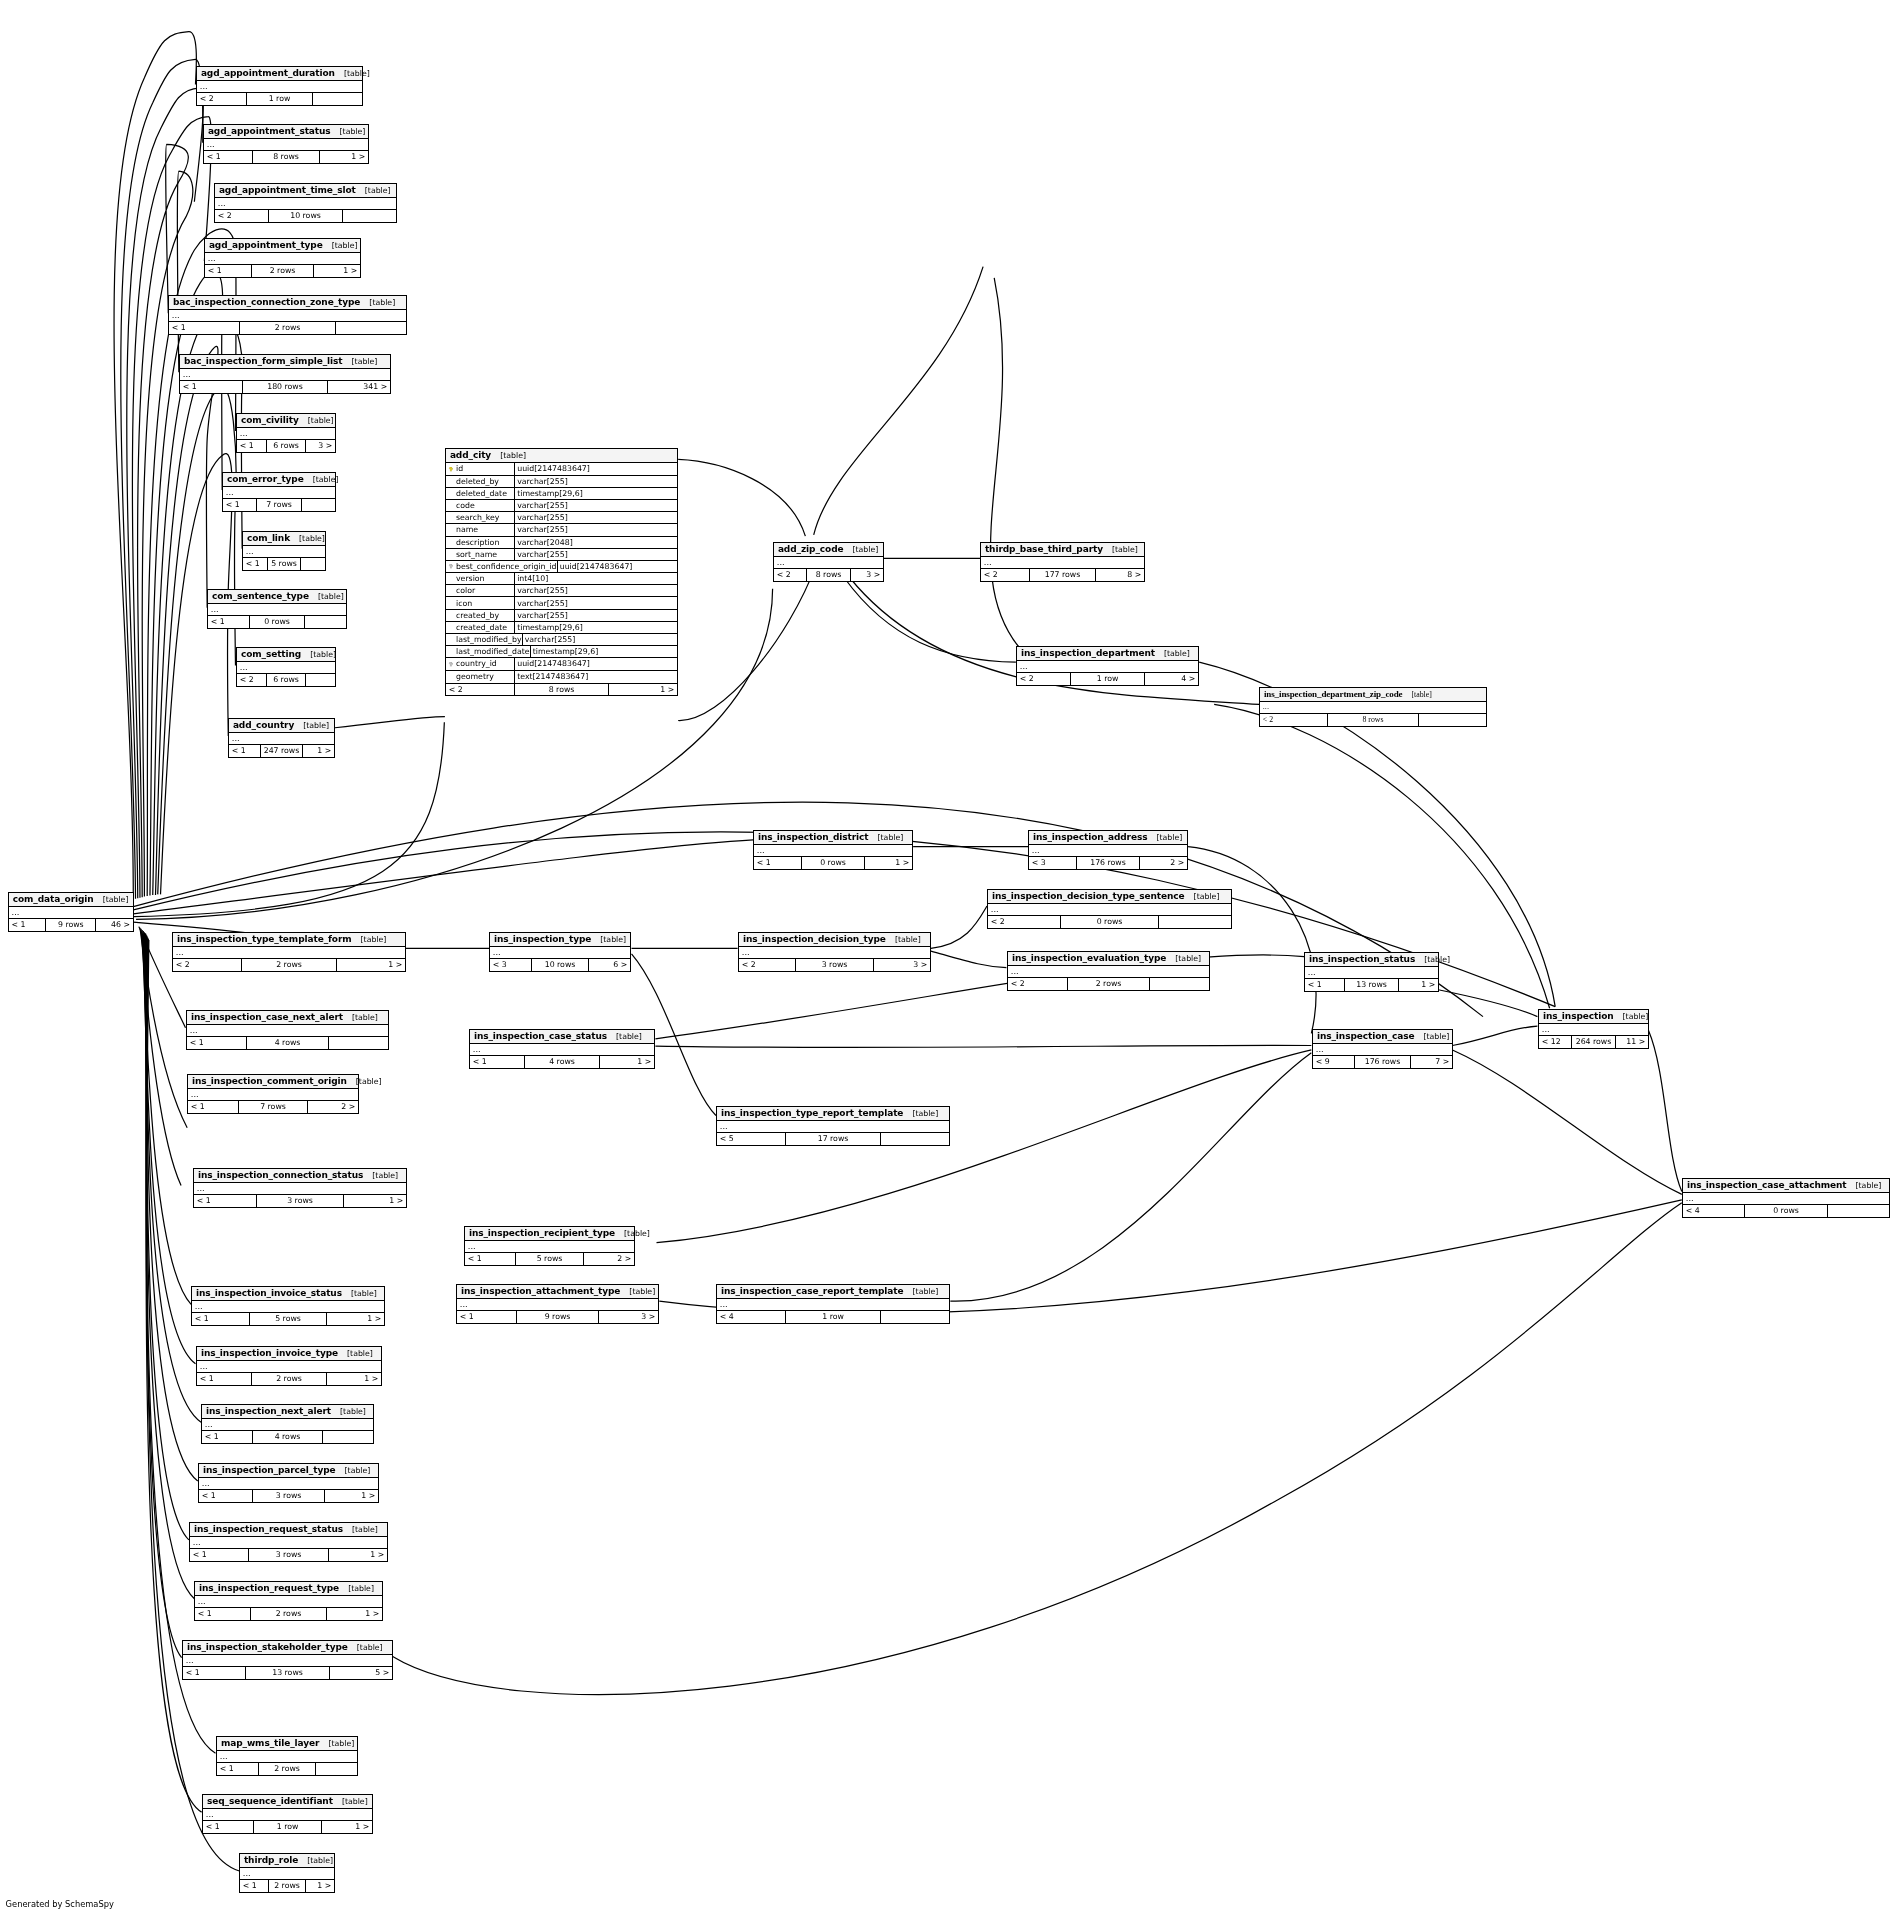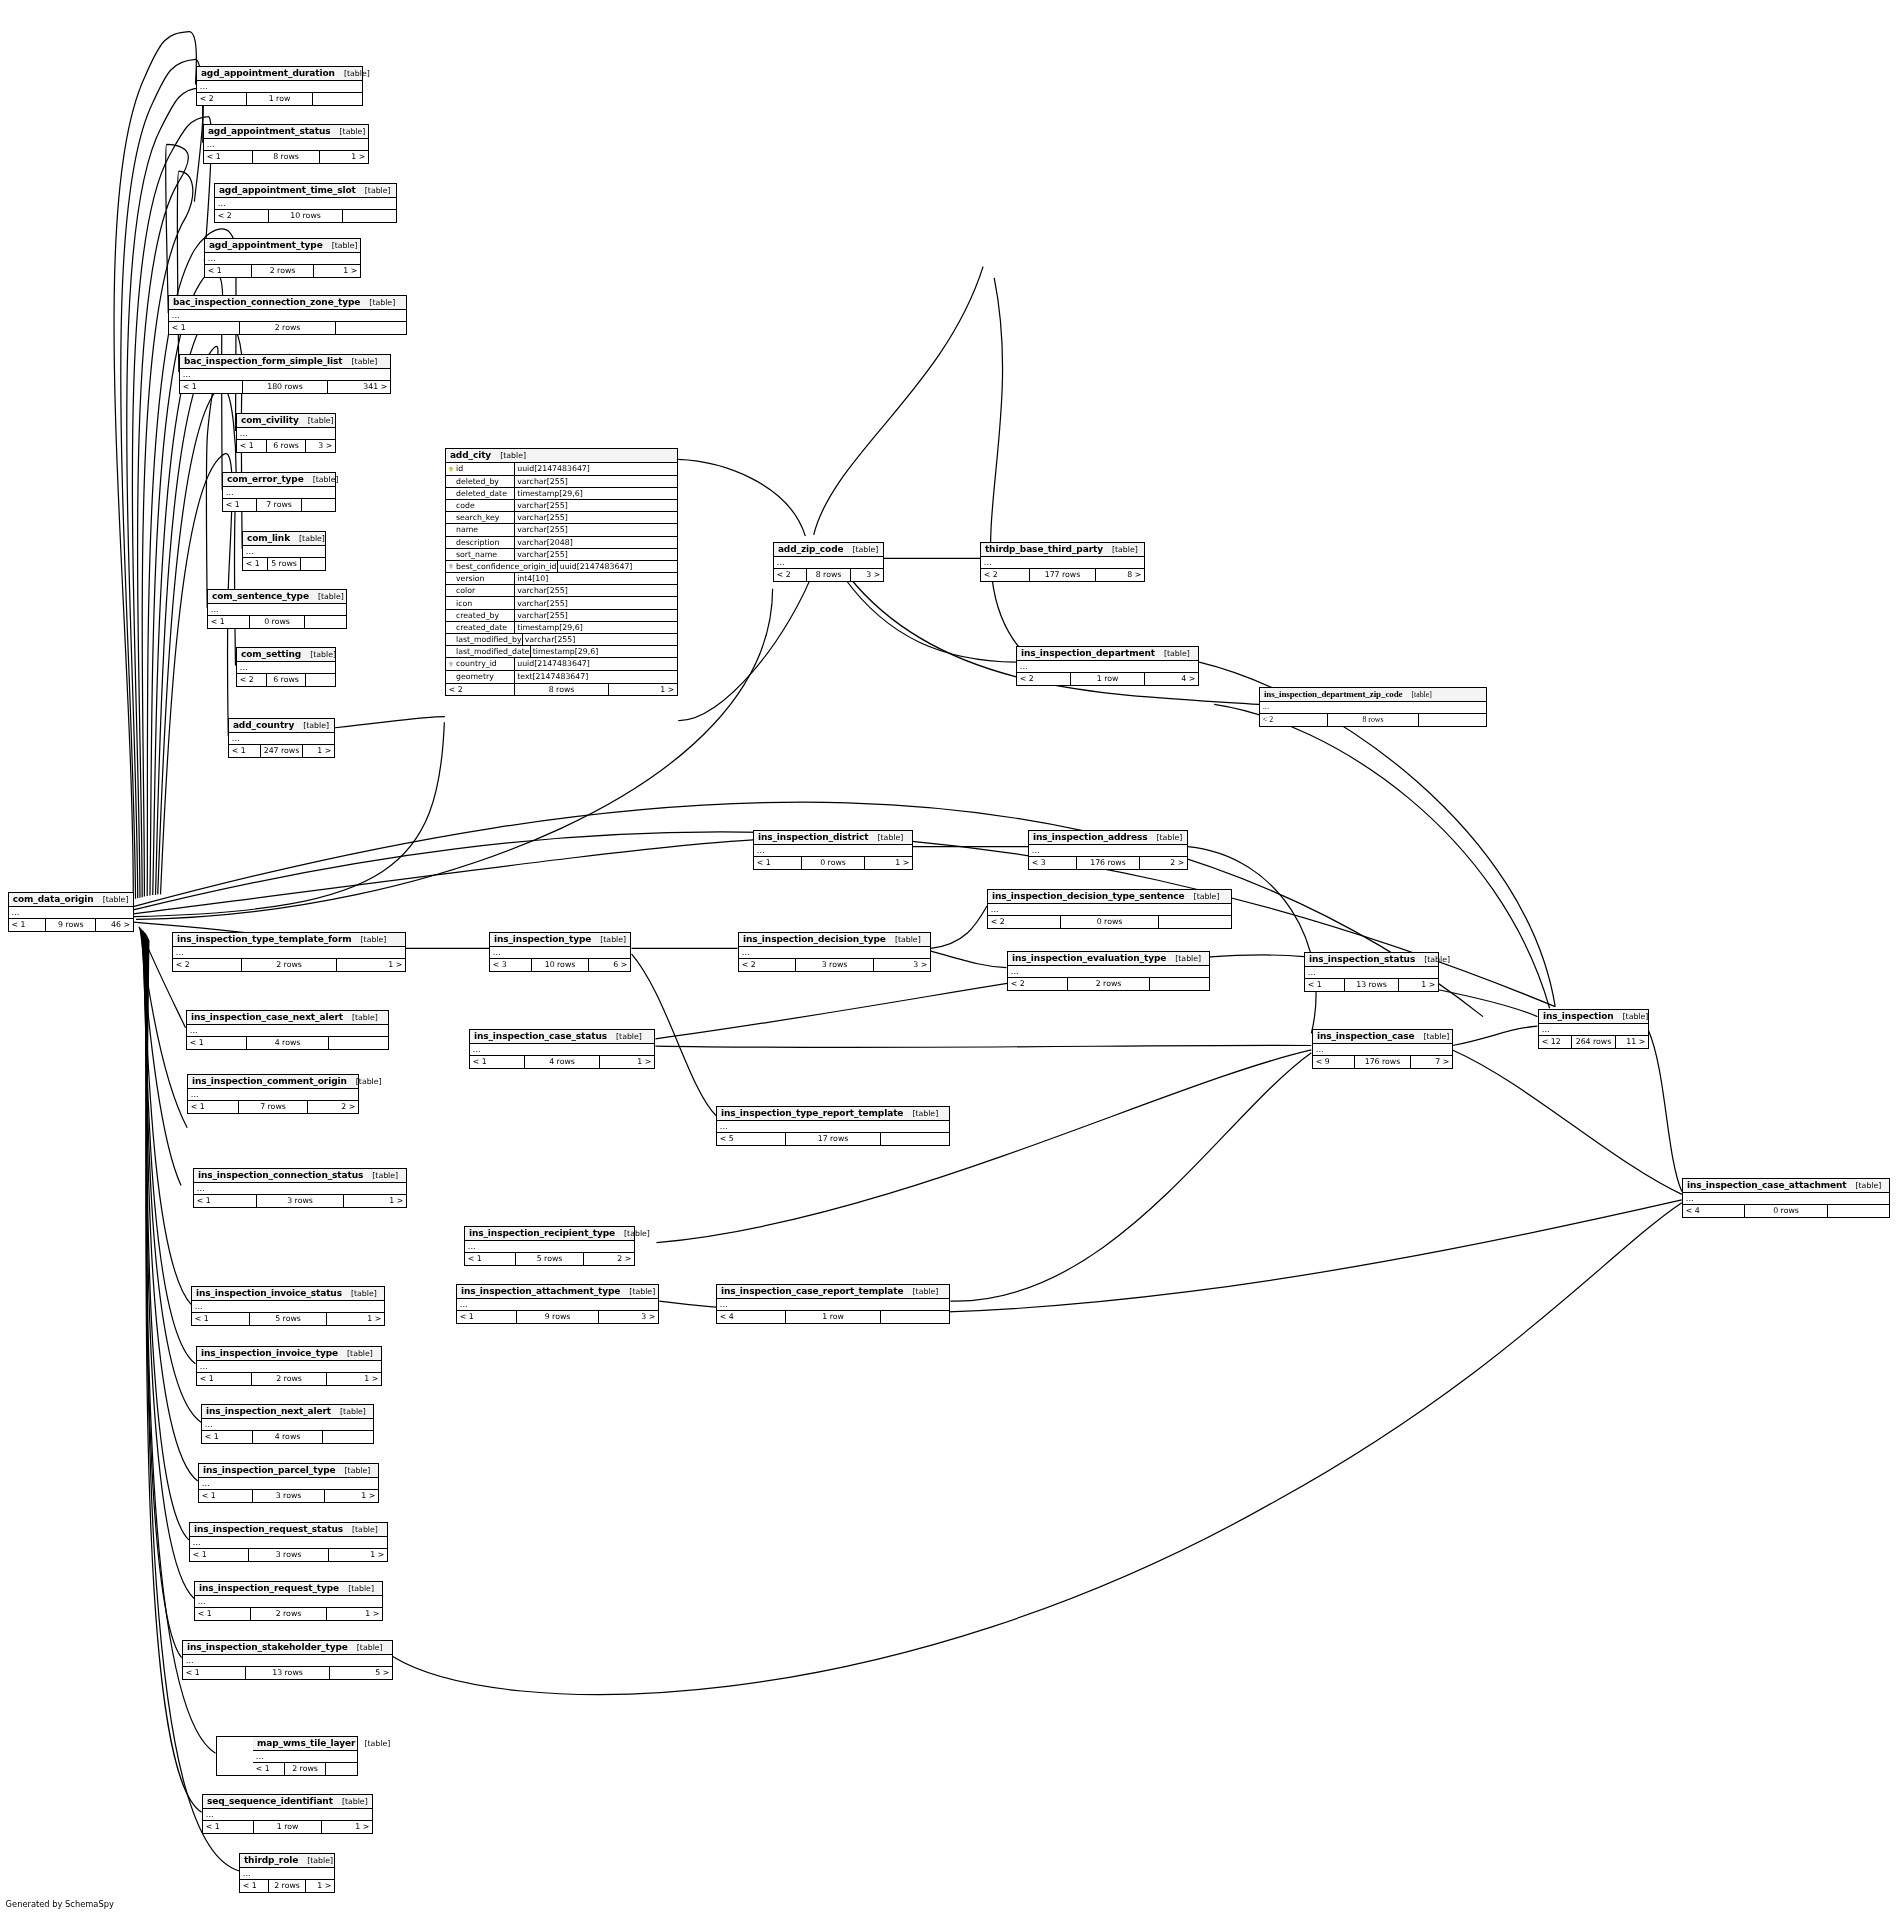--- a/index.html
+++ b/index.html
@@ -728,21 +728,21 @@
           <span class="tname">ins_inspection_stakeholder_type</span>
           <span class="ttag">[table]</span>
         </div>
         <div class="ellipsis">...</div>
         <div class="foot">
           <div class="f-left">&lt; 1</div>
           <div class="f-mid">13 rows</div>
           <div class="f-right">5 &gt;</div>
         </div>
       </div>
-      <div class="tbl" id="tbl-map_wms_tile_layer" style="left: 216px; top: 1736px; width: 142px; padding-left: 36px;">
+      <div class="tbl" id="tbl-map_wms_tile_layer" style="left: 216px; top: 1736px; width: 142px;">
         <div class="hdr">
           <span class="tname">map_wms_tile_layer</span>
           <span class="ttag">[table]</span>
         </div>
         <div class="ellipsis">...</div>
         <div class="foot">
           <div class="f-left">&lt; 1</div>
           <div class="f-mid">2 rows</div>
           <div class="f-right"></div>
         </div>

